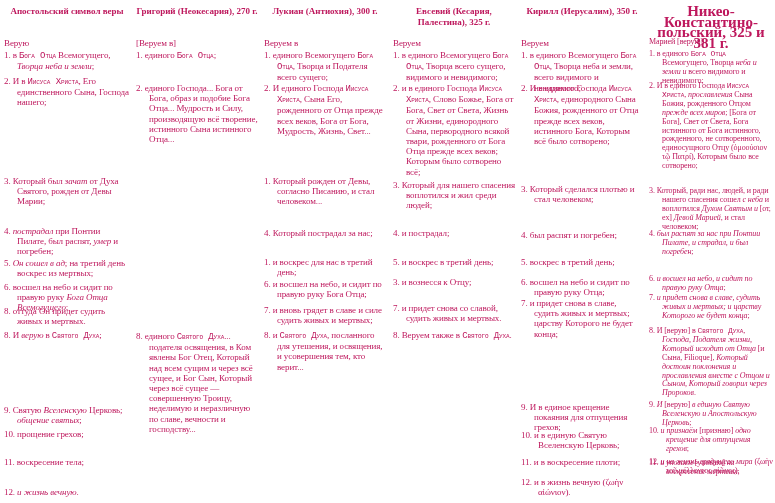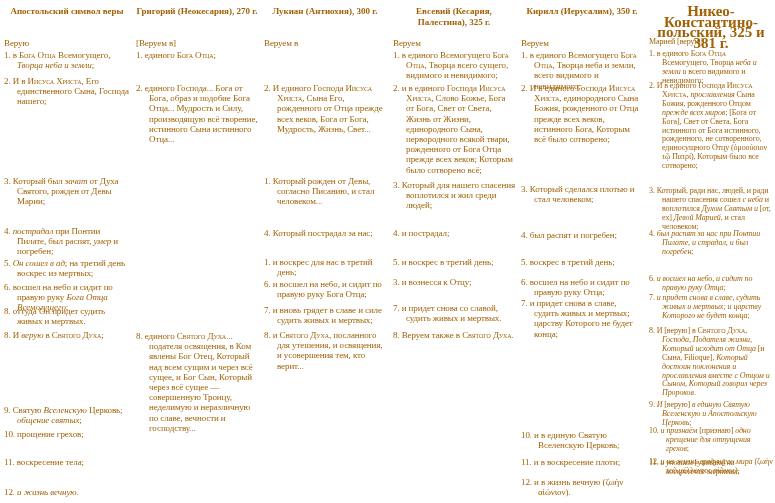--- a/index.html
+++ b/index.html
@@ -1,21 +1,21 @@
 <!DOCTYPE html>
 <html><head>
 <meta charset="utf-8">
 <style>
   html, body { margin: 0; padding: 0; background: #ffffff; }
   .page {
     position: relative;
     width: 775px;
     height: 503px;
     background: #ffffff;
-    color: #a16207;
+    color: #be185d;
     font-family: "Liberation Serif", "DejaVu Serif", serif;
     overflow: hidden;
   }
   .col { position: absolute; top: 0; height: 503px; }
   .hdr {
     position: absolute;
     top: 6px; left: 0; right: 0;
     text-align: center;
     font-weight: bold;
     font-size: 9px;
@@ -27,21 +27,21 @@
     font-size: 9px;
     line-height: 10.2px;
     padding-left: 13px;
     text-indent: -13px;
     letter-spacing: -0.1px;
   }
   .d2 { padding-left: 17px; text-indent: -17px; }
   .preamble { padding-left: 0; text-indent: 0; }
   .col.dense .item { font-size: 8px; line-height: 8.9px; }
   .col.dense .hdr { font-size: 15px; font-family: Liberation Serif, serif; }
-  sc { font-variant: small-caps; }
+  sc { font-variant: small-caps; font-family: Liberation Mono, monospace; }
 </style>
 </head>
 <body>
 
 <div class="page">
 
   <div class="col" style="left:4px;width:126px">
     <div class="hdr">Апостольский символ веры</div>
     <div class="item preamble" style="top:38px">Верую</div>
     <div class="item" style="top:50px">1. в <sc>Бога Отца</sc> Всемогущего, <i>Творца неба и земли</i>;</div>
@@ -62,20 +62,21 @@
     <div class="hdr">Григорий (Неокесария), 270 г.</div>
     <div class="item preamble" style="top:38px">[Веруем в]</div>
     <div class="item" style="top:50px">1. единого <sc>Бога Отца</sc>;</div>
     <div class="item" style="top:83px">2. единого Господа... Бога от Бога, образ и подобие Бога Отца... Мудрость и Силу, производящую всё творение, истинного Сына истинного Отца...</div>
     <div class="item" style="top:331px">8. единого <sc>Святого Духа</sc>... подателя освящения, в Ком явлены Бог Отец, Который над всем сущим и через всё сущее, и Бог Сын, Который через всё сущее — совершенную Троицу, неделимую и неразличную по славе, вечности и господству...</div>
   </div>
 
   <div class="col" style="left:264px;width:122px">
     <div class="hdr">Лукиан (Антиохия), 300 г.</div>
     <div class="item preamble" style="top:38px">Веруем в</div>
+    <div class="item" style="top:50px">1. единого Всемогущего <sc>Бога Отца</sc>, Творца и Подателя всего сущего;</div>
     <div class="item" style="top:83px">2. И единого Господа <sc>Иисуса Христа</sc>, Сына Его, рожденного от Отца прежде всех веков, Бога от Бога, Мудрость, Жизнь, Свет...</div>
     <div class="item" style="top:176px">1. Который рожден от Девы, согласно Писанию, и стал человеком...</div>
     <div class="item" style="top:228px">4. Который пострадал за нас;</div>
     <div class="item" style="top:257px">1. и воскрес для нас в третий день;</div>
     <div class="item" style="top:279px">6. и восшел на небо, и сидит по правую руку Бога Отца;</div>
     <div class="item" style="top:305px">7. и вновь грядет в славе и силе судить живых и мертвых;</div>
     <div class="item" style="top:330px">8. и <sc>Святого Духа</sc>, посланного для утешения, и освящения, и усовершения тем, кто верит...</div>
   </div>
 
   <div class="col" style="left:393px;width:122px">
@@ -94,20 +95,21 @@
   <div class="col" style="left:521px;width:122px">
     <div class="hdr">Кирилл (Иерусалим), 350 г.</div>
     <div class="item preamble" style="top:38px">Веруем</div>
     <div class="item" style="top:50px">1. в единого Всемогущего <sc>Бога Отца</sc>, Творца неба и земли, всего видимого и невидимого;</div>
     <div class="item" style="top:83px">2. И в единого Господа <sc>Иисуса Христа</sc>, единородного Сына Божия, рожденного от Отца прежде всех веков, истинного Бога, Которым всё было сотворено;</div>
     <div class="item" style="top:184px">3. Который сделался плотью и стал человеком;</div>
     <div class="item" style="top:230px">4. был распят и погребен;</div>
     <div class="item" style="top:257px">5. воскрес в третий день;</div>
     <div class="item" style="top:277px">6. восшел на небо и сидит по правую руку Отца;</div>
     <div class="item" style="top:298px">7. и придет снова в славе, судить живых и мертвых; царству Которого не будет конца;</div>
+    <div class="item" style="top:402px">9. И в единое крещение покаяния для отпущения грехов;</div>
     <div class="item d2" style="top:430px">10. и в единую Святую Вселенскую Церковь;</div>
     <div class="item d2" style="top:457px">11. и в воскресение плоти;</div>
     <div class="item d2" style="top:477px">12. и в жизнь вечную (ζωὴν αἰώνιον).</div>
   </div>
 
   <div class="col dense" style="left:649px;width:124px">
     <div class="hdr">Никео-Константино­польский, 325 и 381 г.</div>
     <div class="item preamble" style="top:38px">Марией [верую]</div>
     <div class="item" style="top:50px">1. в единого <sc>Бога Отца</sc> Всемогущего, Творца <i>неба и земли и</i> всего видимого и невидимого;</div>
     <div class="item" style="top:82px">2. И в единого Господа <sc>Иисуса Христа</sc>, <i>прославления</i> Сына Божия, рожденного Отцом <i>прежде всех миров</i>; [Бога от Бога], Свет от Света, Бога истинного от Бога истинного, рожденного, не сотворенного, единосущного Отцу (ὁμοούσιον τῷ Πατρί), Которым было все сотворено;</div>

